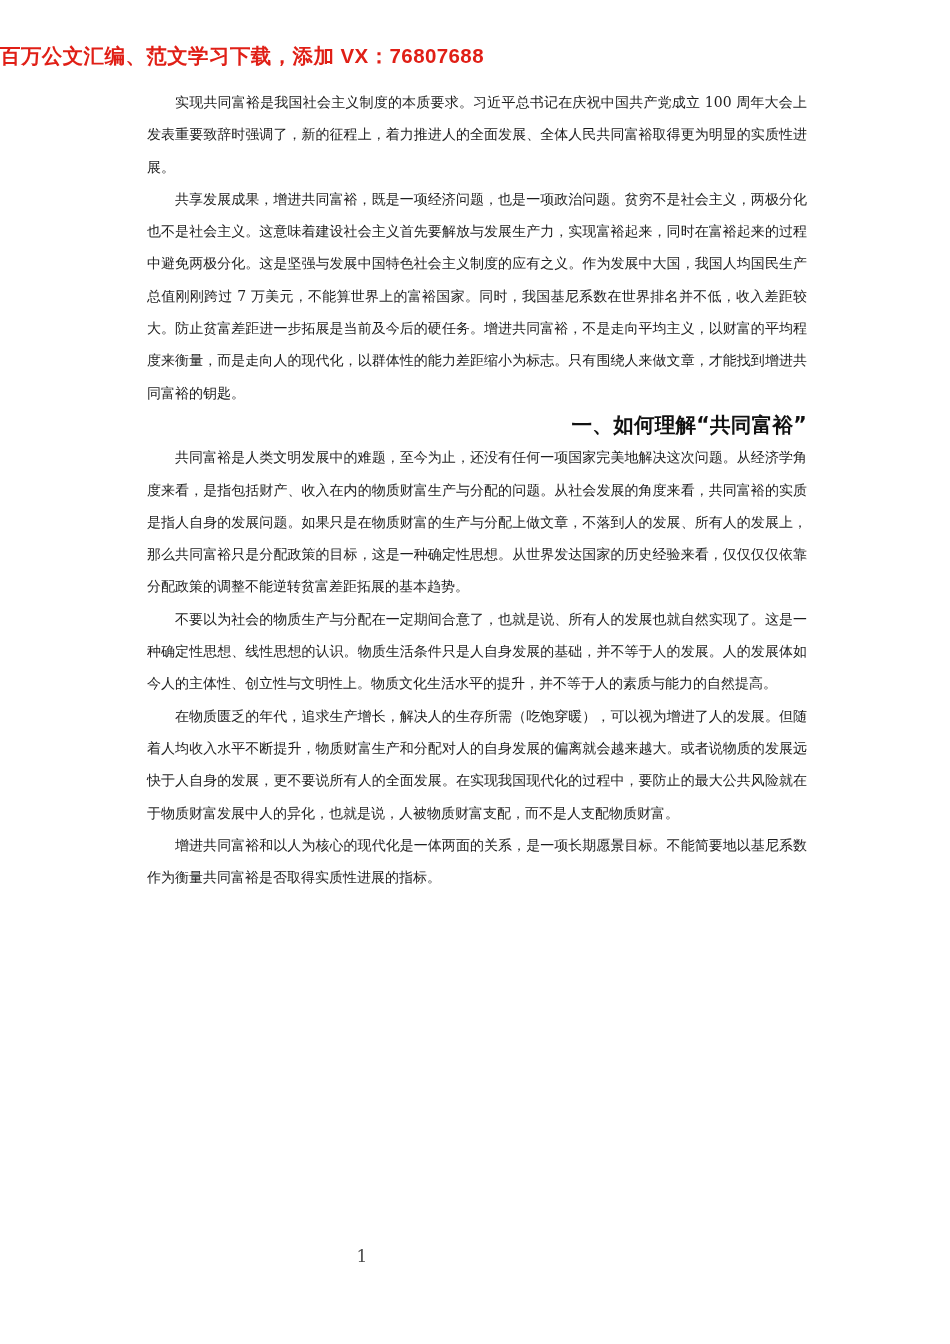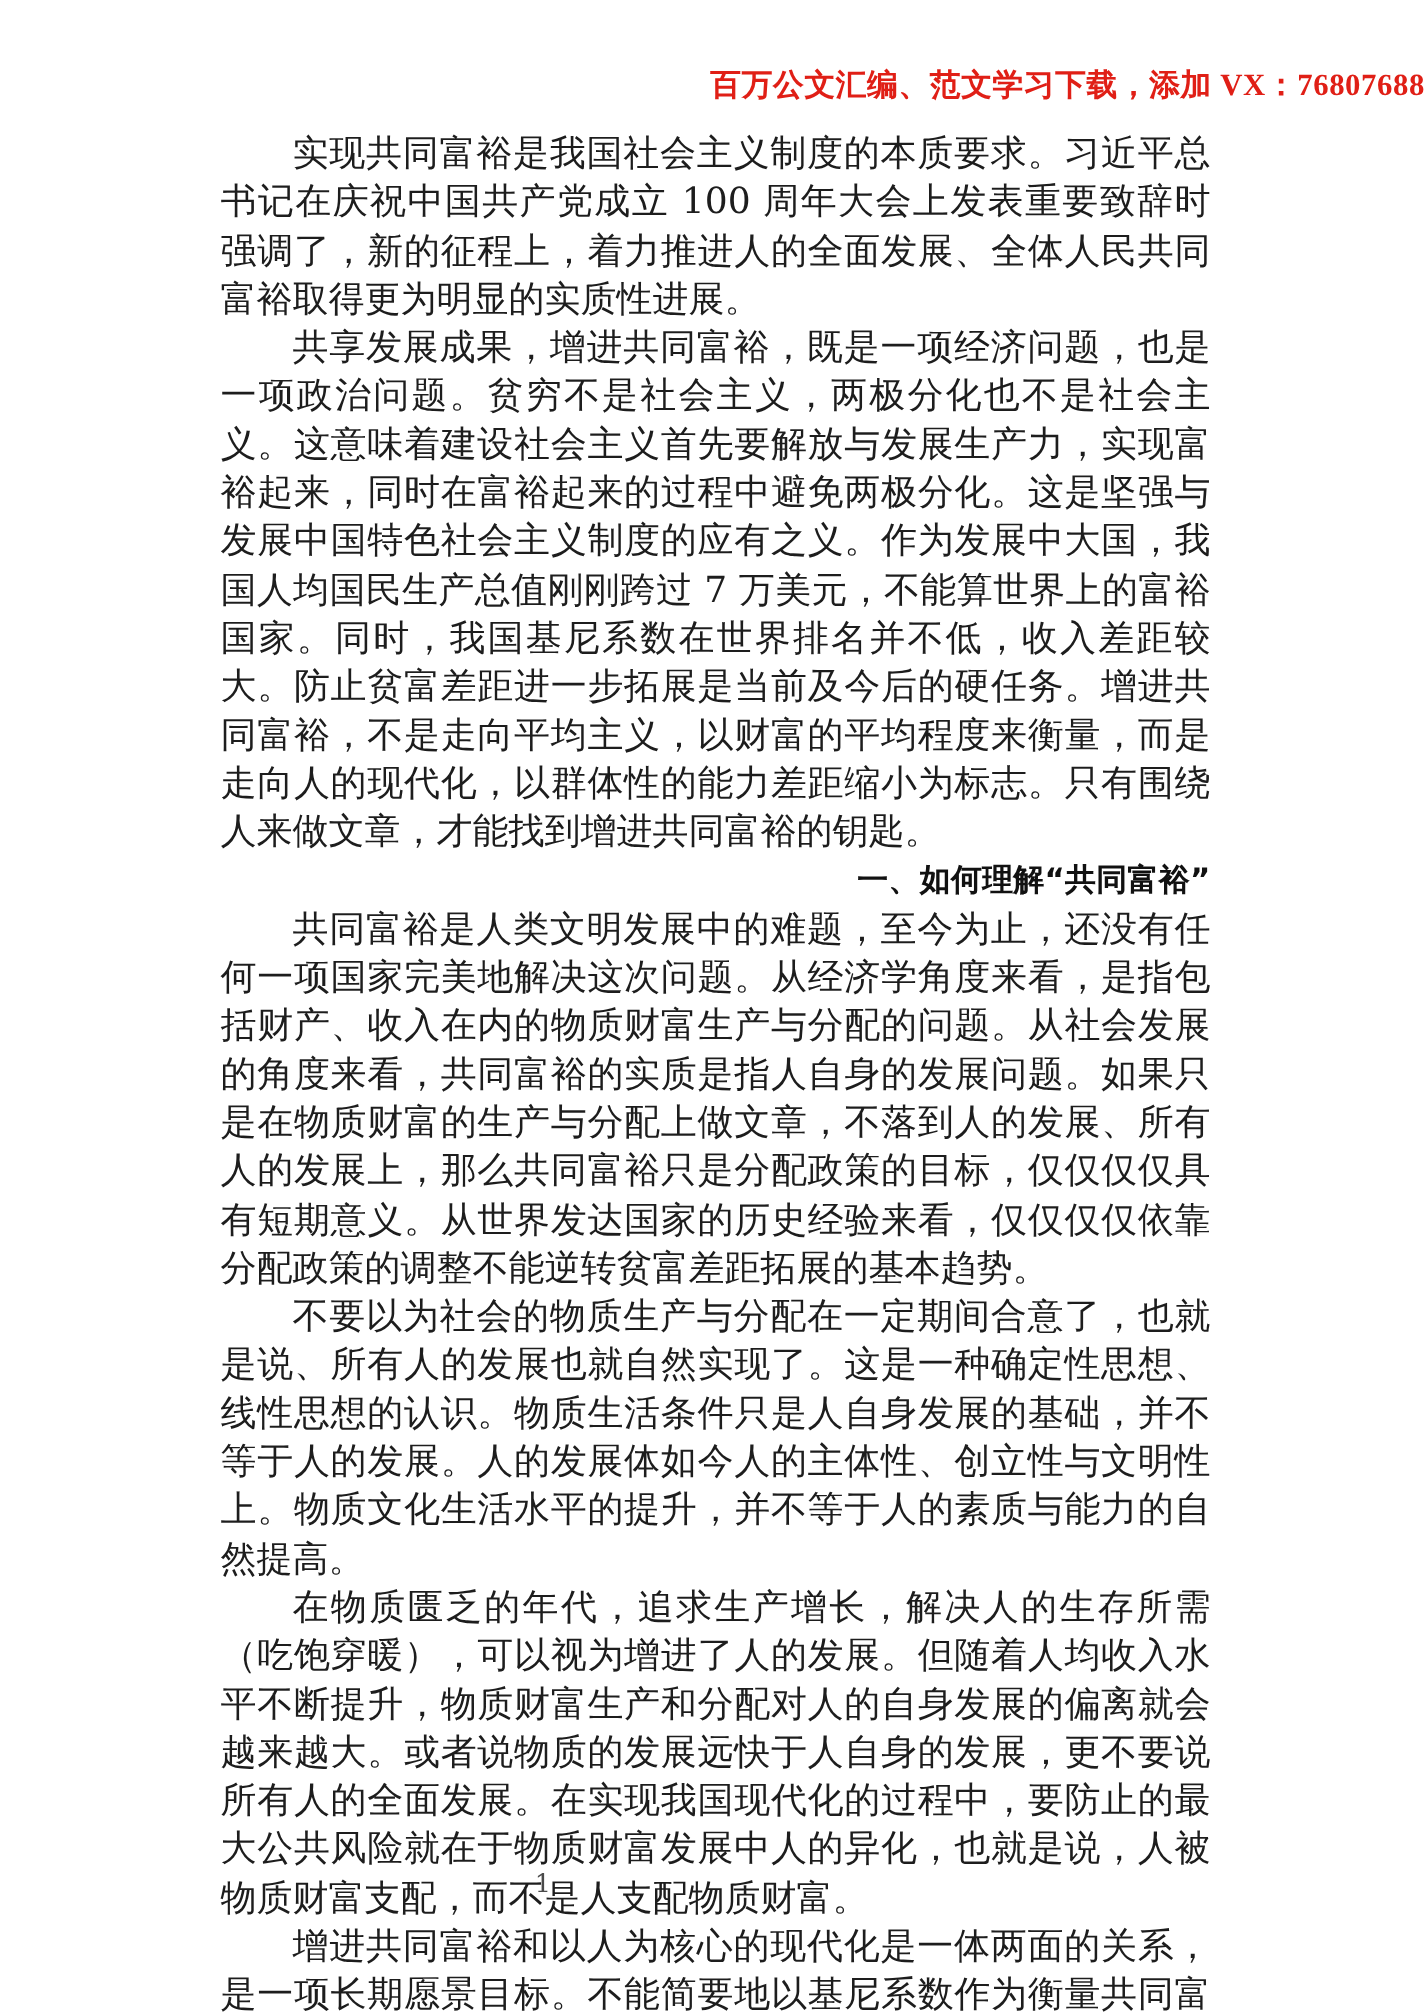--- a/index.html
+++ b/index.html
@@ -23,40 +23,40 @@
     height: 1344px;
     background: #ffffff;
   }
 
   
   .banner {
     position: absolute;
     left: 0;
     top: 42px;
     width: 950px;
-    text-align: right;
+    text-align: left;
     color: #e01f16;
-    font-family: Liberation Serif, serif;
+    font-family: Liberation Sans, sans-serif;
     font-weight: bold;
     font-size: 20.5px;
     letter-spacing: 0.4px;
     white-space: nowrap;
   }
 
   
   .content {
     position: absolute;
     left: 147px;
     top: 86px;
     width: 660px;
   }
 
   p.body-par {
     margin: 0;
-    font-size: 24px;
+    font-size: 14px;
     line-height: 32.3px;
     color: #1d1d1d;
     text-align: justify;
     text-justify: inter-ideograph;
     text-indent: 2em;
     font-family: "DejaVu Serif", "Liberation Serif", serif;
   }
 
   h2.section-heading {
     margin: 0;
@@ -86,21 +86,21 @@
 
 <div class="page">
 
   <div class="banner">百万公文汇编、范文学习下载，添加 VX：76807688</div>
 
   <div class="content">
 
     <p class="body-par">实现共同富裕是我国社会主义制度的本质要求。习近平总书记在庆祝中国共产党成立 100 周年大会上发表重要致辞时强调了，新的征程上，着力推进人的全面发展、全体人民共同富裕取得更为明显的实质性进展。</p>
     <p class="body-par">共享发展成果，增进共同富裕，既是一项经济问题，也是一项政治问题。贫穷不是社会主义，两极分化也不是社会主义。这意味着建设社会主义首先要解放与发展生产力，实现富裕起来，同时在富裕起来的过程中避免两极分化。这是坚强与发展中国特色社会主义制度的应有之义。作为发展中大国，我国人均国民生产总值刚刚跨过 7 万美元，不能算世界上的富裕国家。同时，我国基尼系数在世界排名并不低，收入差距较大。防止贫富差距进一步拓展是当前及今后的硬任务。增进共同富裕，不是走向平均主义，以财富的平均程度来衡量，而是走向人的现代化，以群体性的能力差距缩小为标志。只有围绕人来做文章，才能找到增进共同富裕的钥匙。</p>
     <h2 class="section-heading">一、如何理解“共同富裕”</h2>
-    <p class="body-par">共同富裕是人类文明发展中的难题，至今为止，还没有任何一项国家完美地解决这次问题。从经济学角度来看，是指包括财产、收入在内的物质财富生产与分配的问题。从社会发展的角度来看，共同富裕的实质是指人自身的发展问题。如果只是在物质财富的生产与分配上做文章，不落到人的发展、所有人的发展上，那么共同富裕只是分配政策的目标，仅仅仅仅具有短期意义。从世界发达国家的历史经验来看，仅仅仅仅依靠分配政策的调整不能逆转贫富差距拓展的基本趋势。</p>
+    <p class="body-par">共同富裕是人类文明发展中的难题，至今为止，还没有任何一项国家完美地解决这次问题。从经济学角度来看，是指包括财产、收入在内的物质财富生产与分配的问题。从社会发展的角度来看，共同富裕的实质是指人自身的发展问题。如果只是在物质财富的生产与分配上做文章，不落到人的发展、所有人的发展上，那么共同富裕只是分配政策的目标，这是一种确定性思想。从世界发达国家的历史经验来看，仅仅仅仅依靠分配政策的调整不能逆转贫富差距拓展的基本趋势。</p>
     <p class="body-par">不要以为社会的物质生产与分配在一定期间合意了，也就是说、所有人的发展也就自然实现了。这是一种确定性思想、线性思想的认识。物质生活条件只是人自身发展的基础，并不等于人的发展。人的发展体如今人的主体性、创立性与文明性上。物质文化生活水平的提升，并不等于人的素质与能力的自然提高。</p>
     <p class="body-par">在物质匮乏的年代，追求生产增长，解决人的生存所需（吃饱穿暖），可以视为增进了人的发展。但随着人均收入水平不断提升，物质财富生产和分配对人的自身发展的偏离就会越来越大。或者说物质的发展远快于人自身的发展，更不要说所有人的全面发展。在实现我国现代化的过程中，要防止的最大公共风险就在于物质财富发展中人的异化，也就是说，人被物质财富支配，而不是人支配物质财富。</p>
     <p class="body-par">增进共同富裕和以人为核心的现代化是一体两面的关系，是一项长期愿景目标。不能简要地以基尼系数作为衡量共同富裕是否取得实质性进展的指标。</p>
 
   </div>
 
   <div class="page-number">1</div>
 
 </div>
 

